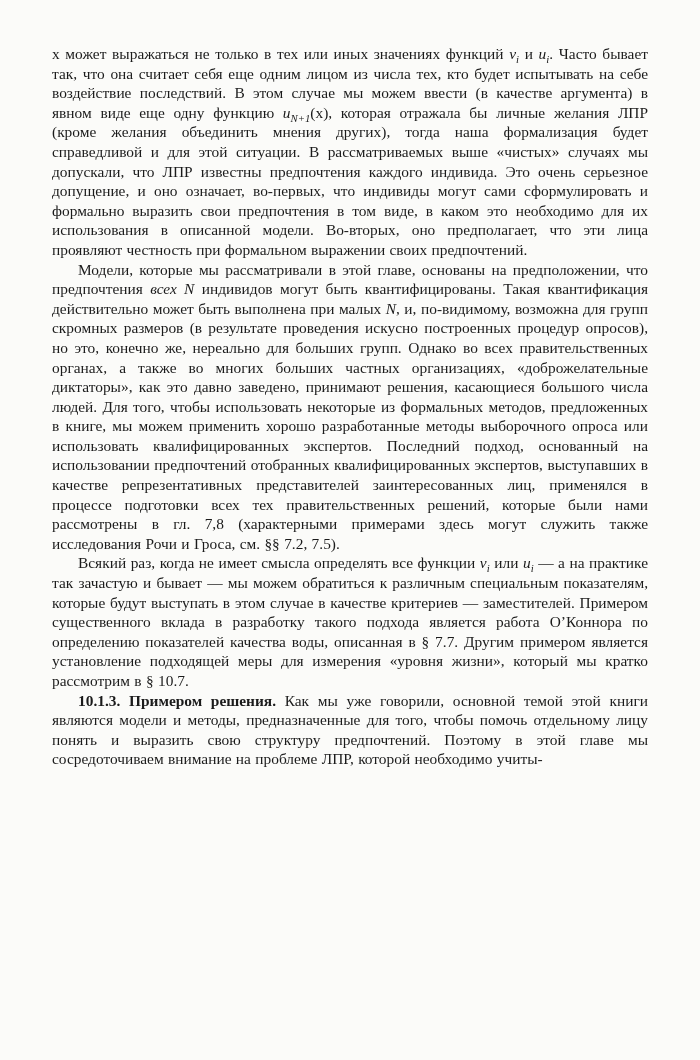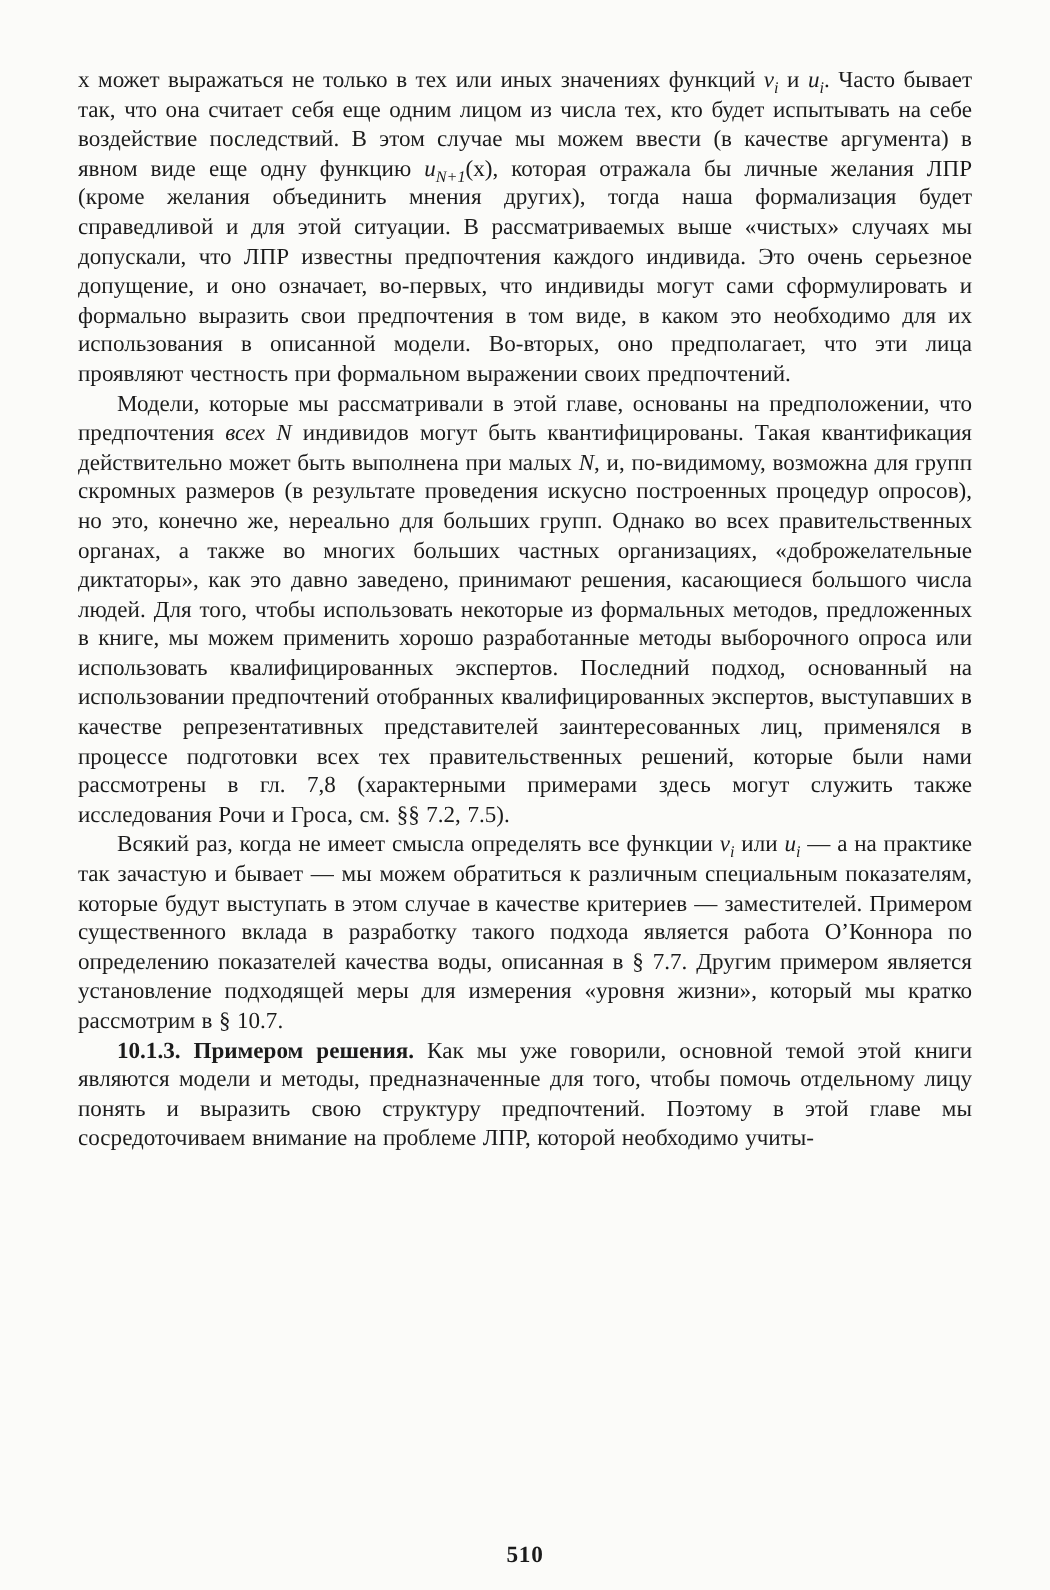--- a/index.html
+++ b/index.html
@@ -60,14 +60,13 @@
 </head>
 <body>
 
 <div class="page">
   <div class="text-block">
       <p class="no-indent">х может выражаться не только в тех или иных значениях функций <i>v<sub>i</sub></i> и <i>u<sub>i</sub></i>. Часто бывает так, что она считает себя еще одним лицом из числа тех, кто будет испытывать на себе воздействие последствий. В этом случае мы можем ввести (в качестве аргумента) в явном виде еще одну функцию <i>u<sub>N+1</sub></i>(х), которая отражала бы личные желания ЛПР (кроме желания объединить мнения других), тогда наша формализация будет справедливой и для этой ситуации. В рассматриваемых выше «чистых» случаях мы допускали, что ЛПР известны предпочтения каждого индивида. Это очень серьезное допущение, и оно означает, во-первых, что индивиды могут сами сформулировать и формально выразить свои предпочтения в том виде, в каком это необходимо для их использования в описанной модели. Во-вторых, оно предполагает, что эти лица проявляют честность при формальном выражении своих предпочтений.</p>
       <p>Модели, которые мы рассматривали в этой главе, основаны на предположении, что предпочтения <i>всех N</i> индивидов могут быть квантифицированы. Такая квантификация действительно может быть выполнена при малых <i>N</i>, и, по-видимому, возможна для групп скромных размеров (в результате проведения искусно построенных процедур опросов), но это, конечно же, нереально для больших групп. Однако во всех правительственных органах, а также во многих больших частных организациях, «доброжелательные диктаторы», как это давно заведено, принимают решения, касающиеся большого числа людей. Для того, чтобы использовать некоторые из формальных методов, предложенных в книге, мы можем применить хорошо разработанные методы выборочного опроса или использовать квалифицированных экспертов. Последний подход, основанный на использовании предпочтений отобранных квалифицированных экспертов, выступавших в качестве репрезентативных представителей заинтересованных лиц, применялся в процессе подготовки всех тех правительственных решений, которые были нами рассмотрены в гл. 7,8 (характерными примерами здесь могут служить также исследования Рочи и Гроса, см. §§ 7.2, 7.5).</p>
       <p>Всякий раз, когда не имеет смысла определять все функции <i>v<sub>i</sub></i> или <i>u<sub>i</sub></i> — а на практике так зачастую и бывает — мы можем обратиться к различным специальным показателям, которые будут выступать в этом случае в качестве критериев — заместителей. Примером существенного вклада в разработку такого подхода является работа О’Коннора по определению показателей качества воды, описанная в § 7.7. Другим примером является установление подходящей меры для измерения «уровня жизни», который мы кратко рассмотрим в § 10.7.</p>
       <p><b>10.1.3. Примером решения.</b> Как мы уже говорили, основной темой этой книги являются модели и методы, предназначенные для того, чтобы помочь отдельному лицу понять и выразить свою структуру предпочтений. Поэтому в этой главе мы сосредоточиваем внимание на проблеме ЛПР, которой необходимо учиты-</p>
     </div>
-  <div class="page-number">510</div>
 </div>
 
 </body></html>

